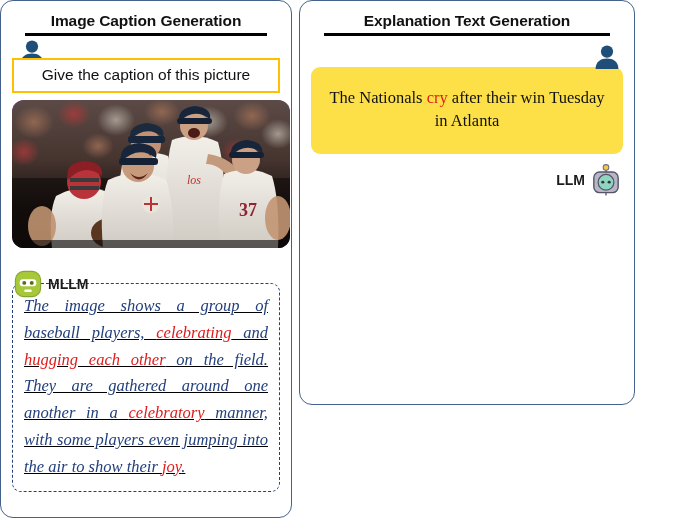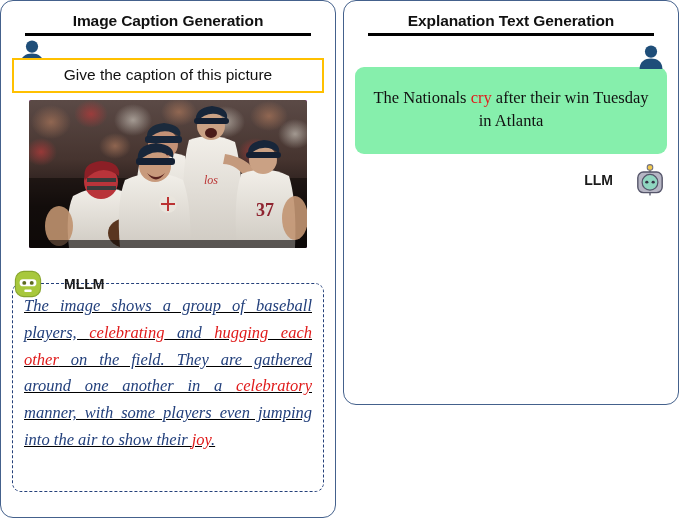--- a/index.html
+++ b/index.html
@@ -25,21 +25,21 @@
 
   
   .panel {
     position: relative;
     box-sizing: border-box;
     border: 1.4px solid #44618c;
     border-radius: 13px;
     background: #ffffff;
     padding: 8px 11px 10px 11px;
   }
-  .panel-left  { width: 336px; height: 518px; }
+  .panel-left  { width: 292px; height: 518px; }
   .panel-right { width: 336px; height: 405px; }
 
   
   .panel-title {
     font-size: 15.5px;
     font-weight: bold;
     color: #111111;
     text-align: center;
     letter-spacing: -0.1px;
     line-height: 1.15;
@@ -85,30 +85,30 @@
   .prompt-right .prompt-text {
     text-align: justify;
     text-align-last: left;
   }
 
   
   .photo {
     margin: 7px auto 16px auto;
     width: 278px;
     height: 148px;
-    border-radius: 2px;
+    border-radius: 12px;
     position: relative;
     overflow: hidden;
     background: #d946ef;
   }
 
   
   .ref-box {
     margin-top: 9px;
-    background: #86efac;
+    background: #fde047;
     border-radius: 9px;
     padding: 20px 16px 22px 16px;
     text-align: center;
   }
   .ref-text {
     font-family: "Liberation Serif", serif;
     font-size: 16.5px;
     color: #111111;
     line-height: 1.38;
   }
@@ -119,21 +119,21 @@
     position: relative;
     height: 32px;
     margin-top: 10px;
   }
   .agent-row.left  { margin-top: 9px; }
   .agent-row.right { margin-top: 6px; }
   .agent-badge {
     position: absolute;
     display: flex;
     align-items: center;
-    gap: 22px;
+    gap: 6px;
     z-index: 4;
   }
   .agent-badge.left  { left: 2px;  bottom: -2px; align-items: center; }
   .agent-badge.right { right: 2px; bottom: -4px; flex-direction: row; }
   .agent-name {
     font-size: 14px;
     font-weight: bold;
     color: #1b1b1b;
   }
 

